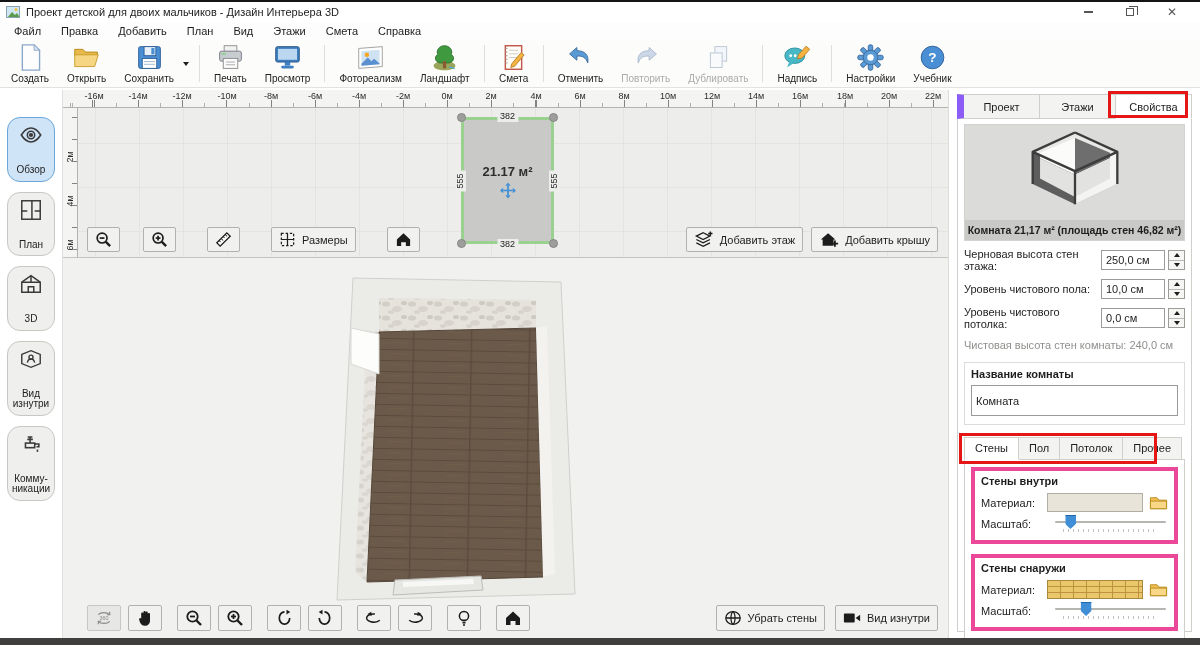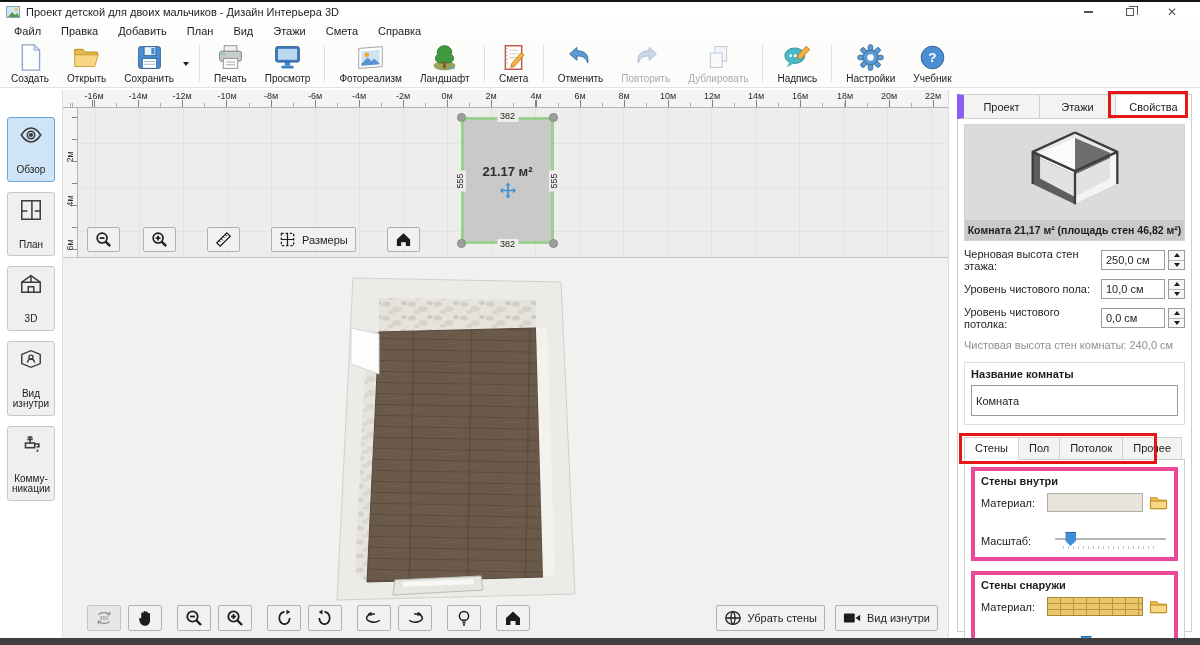--- a/index.html
+++ b/index.html
@@ -32,21 +32,21 @@
   .tbtn { display:flex; flex-direction:column; align-items:center; justify-content:center; gap:1px; padding:2px 9px; min-width:48px; }
   .tbtn .ticon { width:29px; height:29px; }
   .tbtn .tlabel { font-size:10px; color:#222; white-space:nowrap; }
   .tbtn.disabled .tlabel { color:#ababab; }
   .drop-btn { display:flex; align-items:center; padding:0 5px 0 0; }
   .drop-btn .tri { border-left:3.5px solid transparent; border-right:3.5px solid transparent; border-top:4.5px solid #1d1d1d; }
   .tsep { width:1px; background:#dedede; margin:4px 5px; }
 
   
   .sidebar { position:absolute; left:0; top:88px; width:62px; bottom:7px; background:#fff; display:flex; flex-direction:column; align-items:center; padding-top:27px; gap:10px; }
-  .side-btn { width:48px; min-height:50px; background:#efefed; border:1px solid #c7c7c4; border-radius:3px; display:flex; flex-direction:column; align-items:center; justify-content:center; gap:18px; padding:5px 2px; text-align:center; }
+  .side-btn { width:48px; min-height:50px; background:#efefed; border:1px solid #c7c7c4; border-radius:13px; display:flex; flex-direction:column; align-items:center; justify-content:center; gap:18px; padding:5px 2px; text-align:center; }
   .side-btn.active { background:#cfe4f7; border-color:#6aa6da; }
   .side-btn .sicon { width:24px; height:24px; }
   .side-btn .slabel { font-size:10px; color:#222; line-height:1.05; }
 
   
   .canvas { position:absolute; left:62px; top:88px; right:252px; bottom:7px; background:#f1f1ef; border-left:1px solid #e0e0de; }
 
   .plan { position:absolute; top:0; left:0; right:0; height:168px; background:#ededeb;
     background-image: linear-gradient(#e3e3e0 1px, transparent 1px), linear-gradient(90deg,#e3e3e0 1px,transparent 1px);
     background-size:44px 44px; background-position:384px 9px; border-bottom:1px solid #c4c4c1; }
@@ -124,21 +124,21 @@
   .wgroup { border:4px solid #ec4899; padding:2px 6px 8px; }
   .wgroup + .wgroup { margin-top:10px; }
   .wtitle { font-size:11px; font-weight:bold; color:#1d1d1d; margin:2px 0 6px; }
   .mrow { display:flex; align-items:center; gap:6px; }
   .mlabel { width:60px; font-size:11px; color:#1d1d1d; }
   .swatch { flex:1; height:19px; border:1px solid #b2aea4; background:#e8e4da; }
   .swatch.brick { background-color:#eac76a; border-color:#a8893c;
     background-image: repeating-linear-gradient(rgba(0,0,0,0) 0 5px, #bd9340 5px 6px),
                       repeating-linear-gradient(90deg, rgba(0,0,0,0) 0 12px, #bd9340 12px 13px); }
   .folder-btn { width:19px; height:16px; }
-  .srow { display:flex; align-items:center; gap:14px; margin-top:20px; }
+  .srow { display:flex; align-items:center; gap:14px; margin-top:3px; }
   .slider { flex:1; position:relative; height:17px; margin-right:2px; }
   .slider::before { content:""; position:absolute; left:0; right:0; top:6px; height:2px; background:#b5b5b2; border-radius:1px; }
   .slider::after { content:""; position:absolute; left:8px; right:8px; bottom:0; height:3px;
     background:repeating-linear-gradient(90deg,#c2c2bf 0 1px, transparent 1px 5px); }
   .shandle { position:absolute; top:0; width:11px; height:14px; background:#3f8ed6; border-top:1px solid #2268a8;
     clip-path:polygon(0 0,100% 0,100% 62%,50% 100%,0 62%); transform:translateX(-50%); }
   .reset-row { display:flex; justify-content:flex-end; margin-top:16px; padding-right:6px; }
   .reset-btn { display:flex; align-items:center; gap:6px; font-size:11px; color:#1d1d1d; }
   .reset-btn .bicon { width:17px; height:17px; }
 
@@ -497,20 +497,42 @@
         <span>Размеры</span>
       </div>
       <div class="pbtn gap-l">
           <span class="bicon icon">
             <svg viewBox="0 0 18 18">
               <path d="M2 9l7-6.5L16 9v7h-4.5v-4h-5v4H2z" fill="#1c1c1c"></path>
             </svg>
           </span>
         </div>
     </div>
+    <div class="plan-controls-right">
+      <div class="pbtn">
+        <span class="bicon wide icon">
+            <svg viewBox="0 0 22 20">
+              <path d="M10 2l8 4-8 4-8-4z" fill="none" stroke="#1c1c1c" stroke-width="1.5"></path>
+              <path d="M2 10l8 4 8-4" fill="none" stroke="#1c1c1c" stroke-width="1.5"></path>
+              <path d="M2 14l8 4 8-4" fill="none" stroke="#1c1c1c" stroke-width="1.5"></path>
+              <path d="M16 3h5M18.5 0.5v5" stroke="#1c1c1c" stroke-width="1.7"></path>
+            </svg>
+          </span>
+        <span>Добавить этаж</span>
+      </div>
+      <div class="pbtn">
+        <span class="bicon wide icon">
+            <svg viewBox="0 0 22 18">
+              <path d="M2 9l8-7 8 7h-2v7H4V9z" fill="#1c1c1c"></path>
+              <path d="M14 13.5h7M17.5 10v7" stroke="#1c1c1c" stroke-width="2"></path>
+            </svg>
+          </span>
+        <span>Добавить крышу</span>
+      </div>
+    </div>
   </div>
 
   <div class="view3d">
     <svg class="room3d" viewBox="0 0 258 336">
       <defs>
         <pattern id="stone" width="26" height="14" patternUnits="userSpaceOnUse">
           <rect width="26" height="14" fill="#e6e3dd"></rect>
           <ellipse cx="5" cy="4" rx="4" ry="2.6" fill="#d2cfc7"></ellipse>
           <ellipse cx="16" cy="9" rx="5" ry="3" fill="#d8d4cc"></ellipse>
           <ellipse cx="23" cy="3" rx="3" ry="2" fill="#cdcac2"></ellipse>

